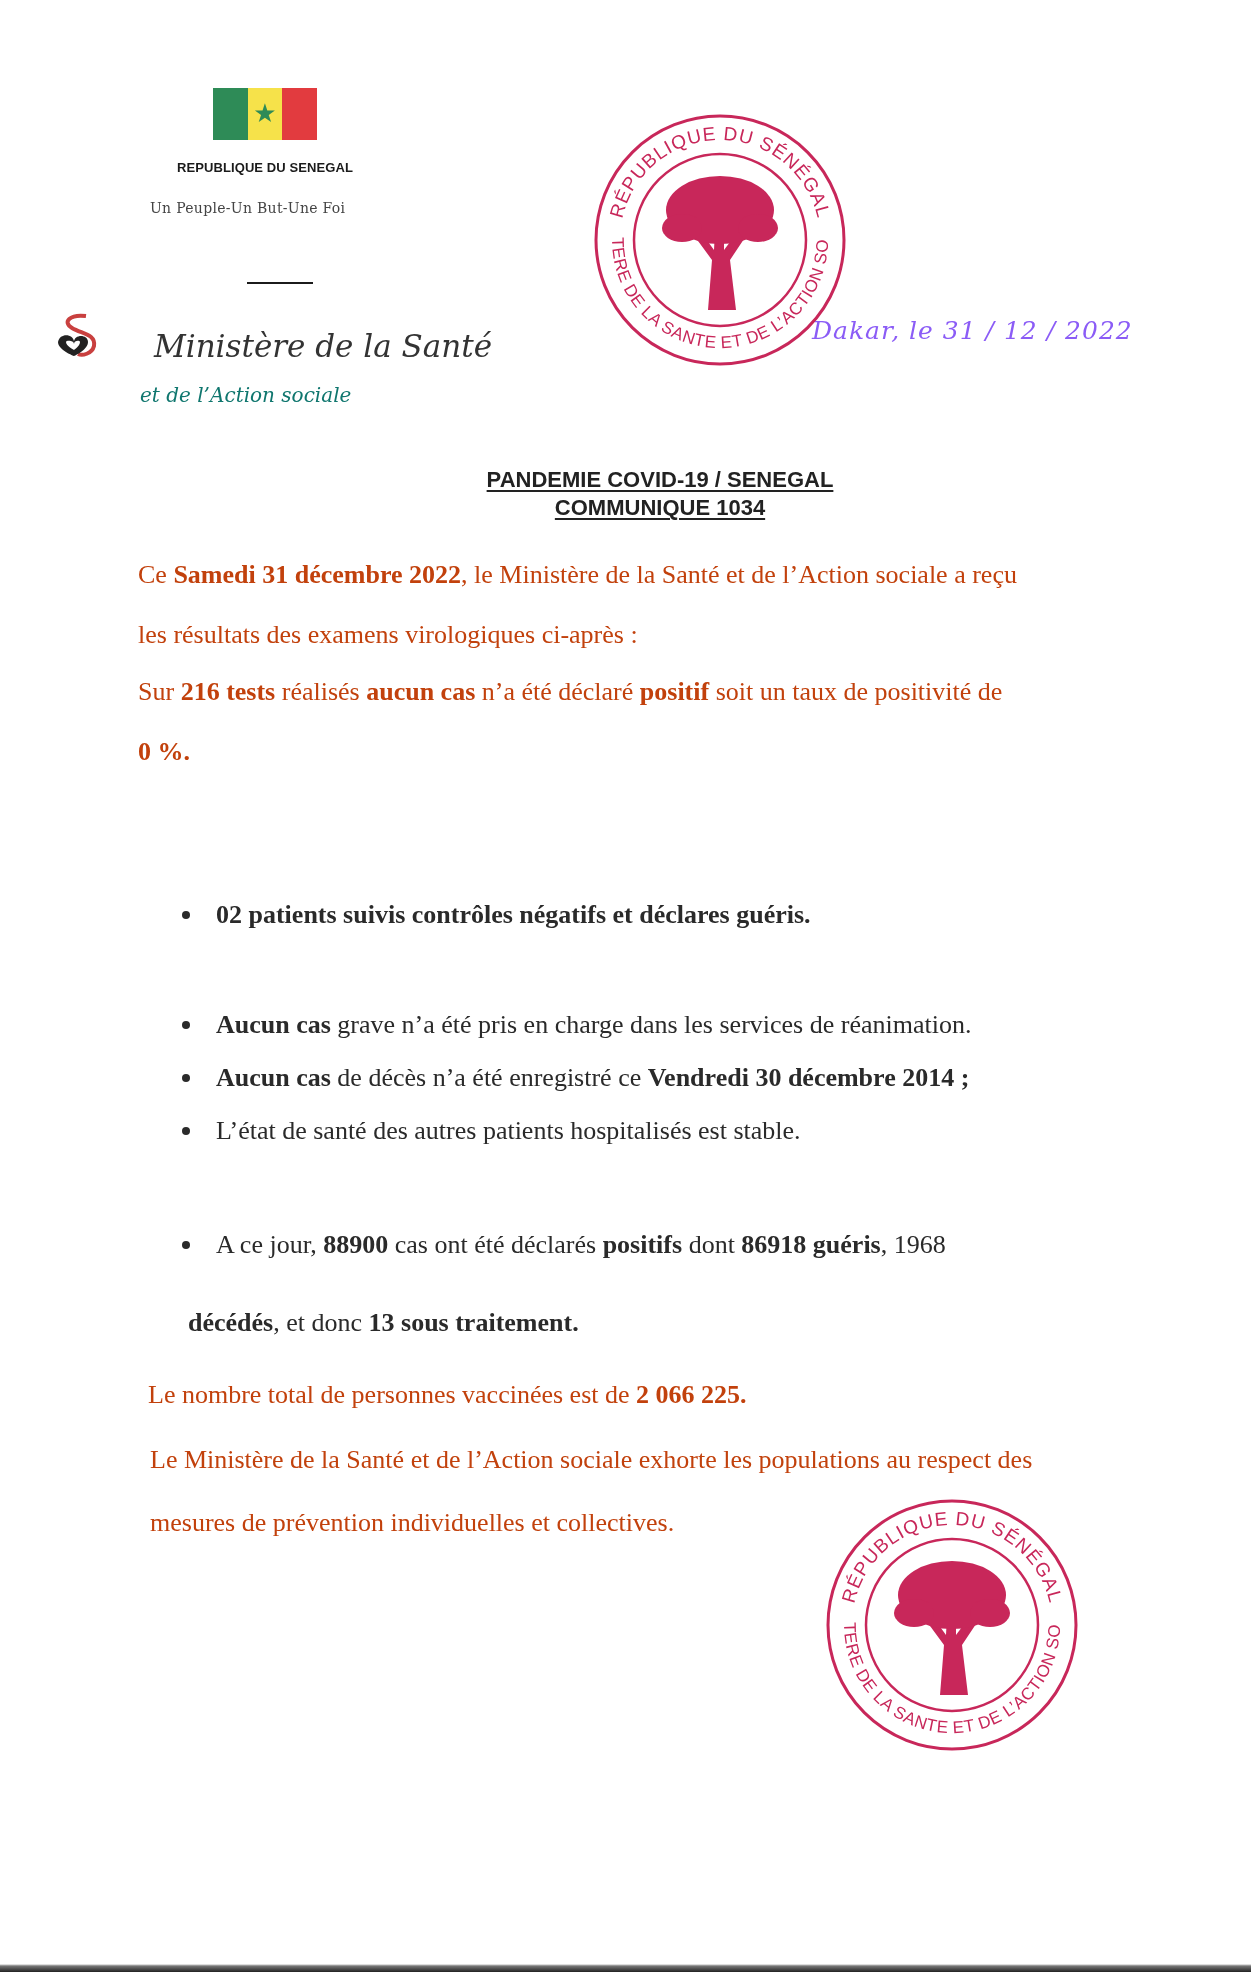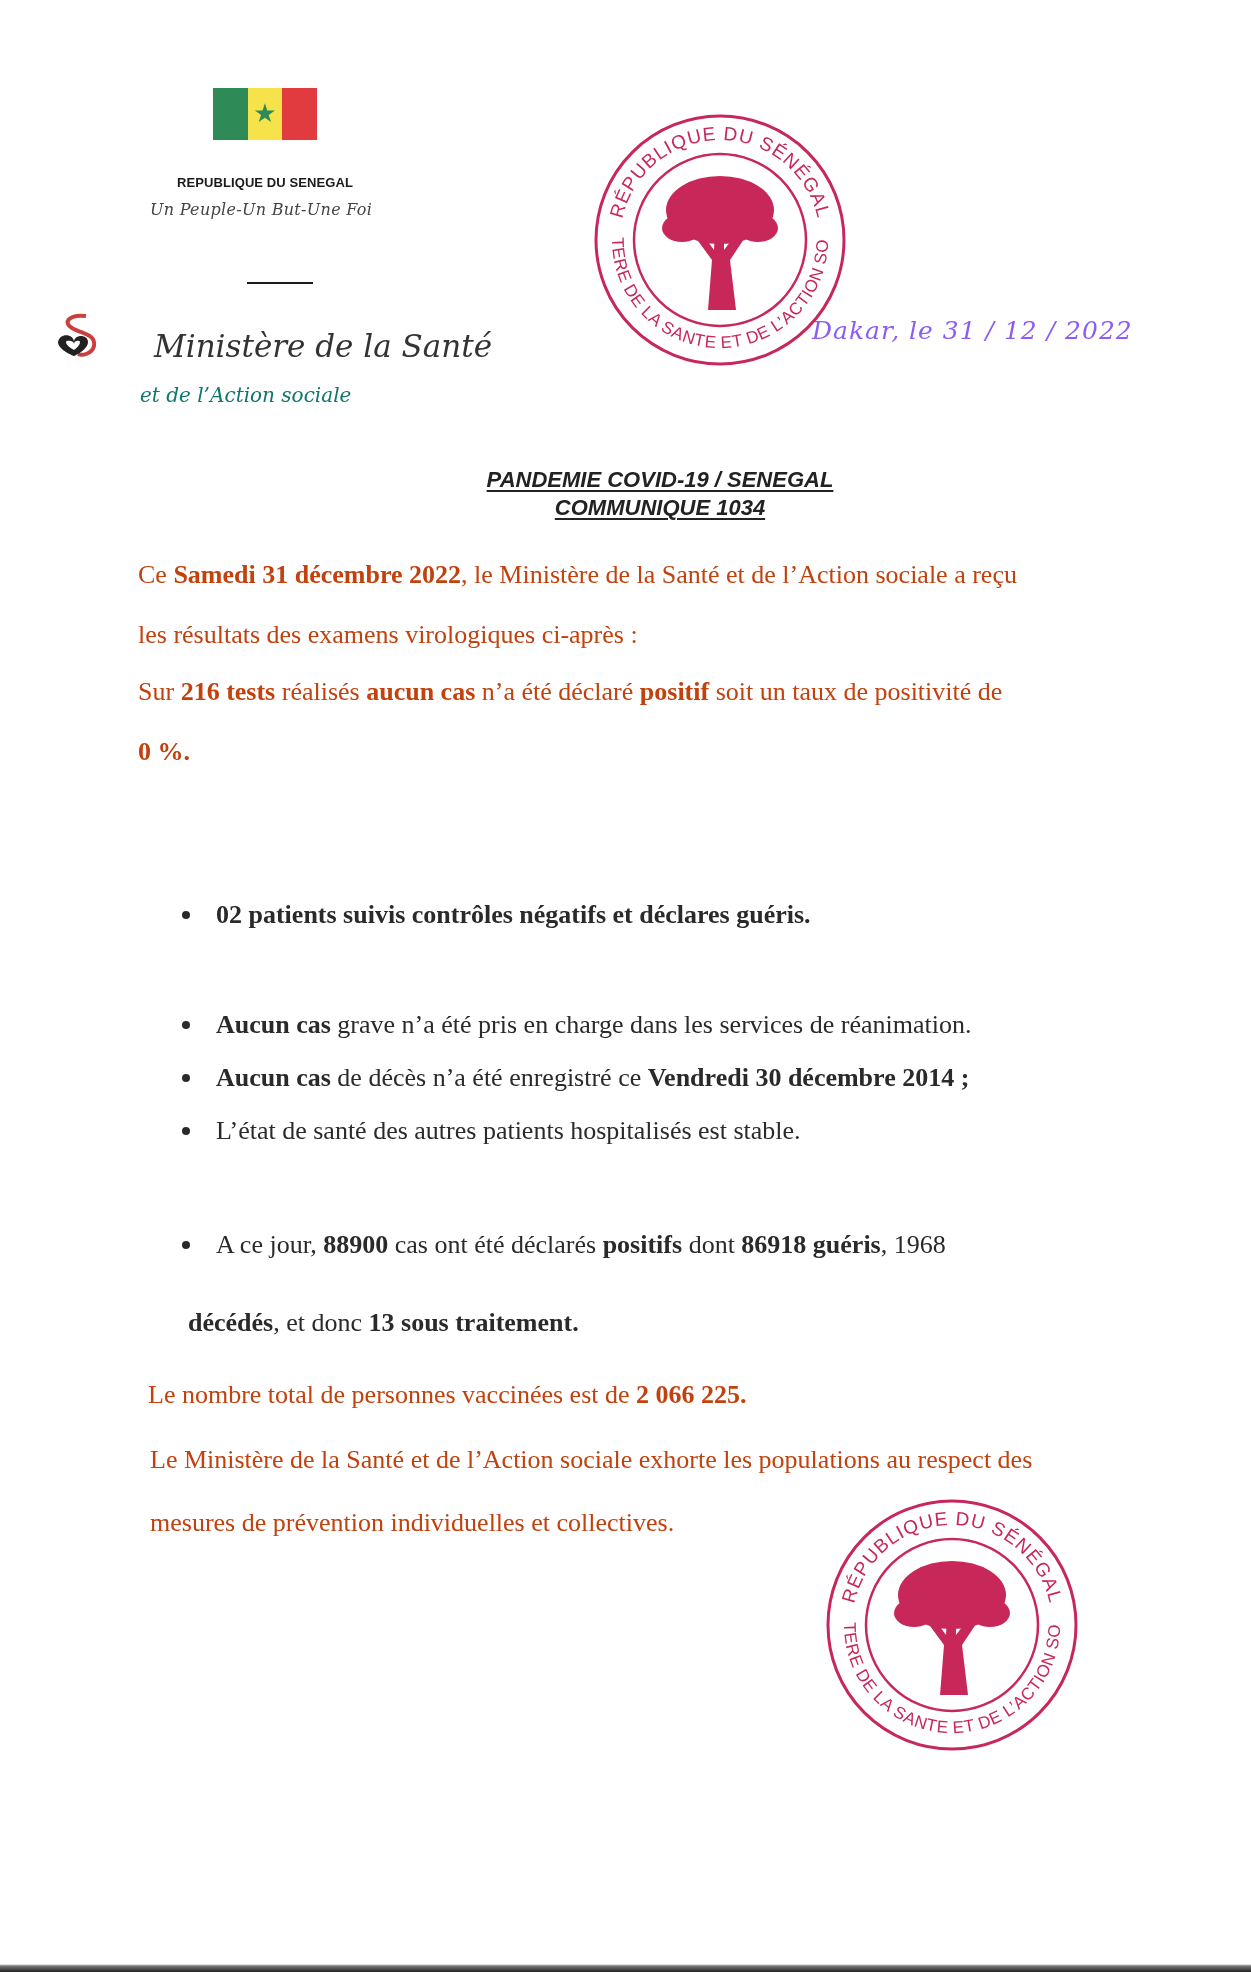--- a/index.html
+++ b/index.html
@@ -7,29 +7,29 @@
     width:1251px; height:1972px; background:#ffffff; position:relative; overflow:hidden;
     font-family: "Liberation Serif", serif; color:#2a2a2a;
   }
   .abs { position:absolute; }
   .flag { left:213px; top:88px; width:104px; height:52px; display:flex; }
   .flag div { flex:1; height:100%; }
   .flag .g { background:#2e8b57; }
   .flag .y { background:#f6e24a; position:relative; }
   .flag .r { background:#e23b3f; }
   .flag .star { position:absolute; left:50%; top:50%; transform:translate(-50%,-52%); color:#2e8b57; font-size:26px; line-height:1; font-family:"DejaVu Sans", sans-serif; }
-  .rep { left:150px; top:160px; width:230px; text-align:center; font-family:"Liberation Sans", sans-serif; font-weight:bold; font-size:13px; color:#1b1b1b; letter-spacing:0.1px;margin-top:15px; }
-  .motto { left:150px; top:200px; width:300px; font-style:italic; font-family:"DejaVu Serif", serif; font-size:16px; color:#444; letter-spacing:0.3px; }
+  .rep { left:150px; top:160px; width:230px; text-align:center; font-family:"Liberation Sans", sans-serif; font-weight:bold; font-size:13px; color:#1b1b1b; letter-spacing:0.1px; }
+  .motto { left:150px; top:200px; width:300px; font-family:"DejaVu Serif", serif; font-size:14px; color:#444; letter-spacing:0.3px; }
   .dash { left:247px; top:282px; width:66px; height:2px; background:#1b1b1b; }
   .logo { left:52px; top:312px; width:60px; height:48px; }
   .min1 { left:154px; top:328px; font-style:italic; font-family:"DejaVu Serif", serif; font-size:31px; color:#333; }
   .min2 { left:140px; top:383px; font-style:italic; font-family:"DejaVu Serif", serif; font-size:20px; color:#0f766e; }
   .stamp-top { left:590px; top:110px; width:260px; height:260px; }
   .date { left:812px; top:316px; font-style:italic; font-family:"DejaVu Serif", serif; font-size:25px; color:#8b5cf6; letter-spacing:1px; }
-  .title { left:400px; top:466px; width:520px; text-align:center; font-family:"Liberation Sans", sans-serif; font-weight:bold; font-size:22px; line-height:28px; color:#222;font-style:italic; }
+  .title { left:400px; top:466px; width:520px; text-align:center; font-family:"Liberation Sans", sans-serif; font-weight:bold; font-size:22px; line-height:28px; color:#222; }
   .title span { text-decoration:underline; text-underline-offset:3px; }
   .para { font-size:26px; color:#c2410c; white-space:nowrap; }
   .para b { font-weight:bold; }
   .bullet { font-size:26px; white-space:nowrap; }
   .dot { display:inline-block; width:8px; height:8px; border-radius:50%; background:#2a2a2a; vertical-align:middle; margin-right:26px; position:relative; top:-2px; }
   .stamp-bottom { left:822px; top:1495px; width:260px; height:260px; }
   .bottom-bar { left:0; top:1960px; width:1251px; height:12px; background:linear-gradient(to bottom,#fff 0,#fff 4px,#777 6px,#222 100%); }
 </style>
 </head>
 <body>

